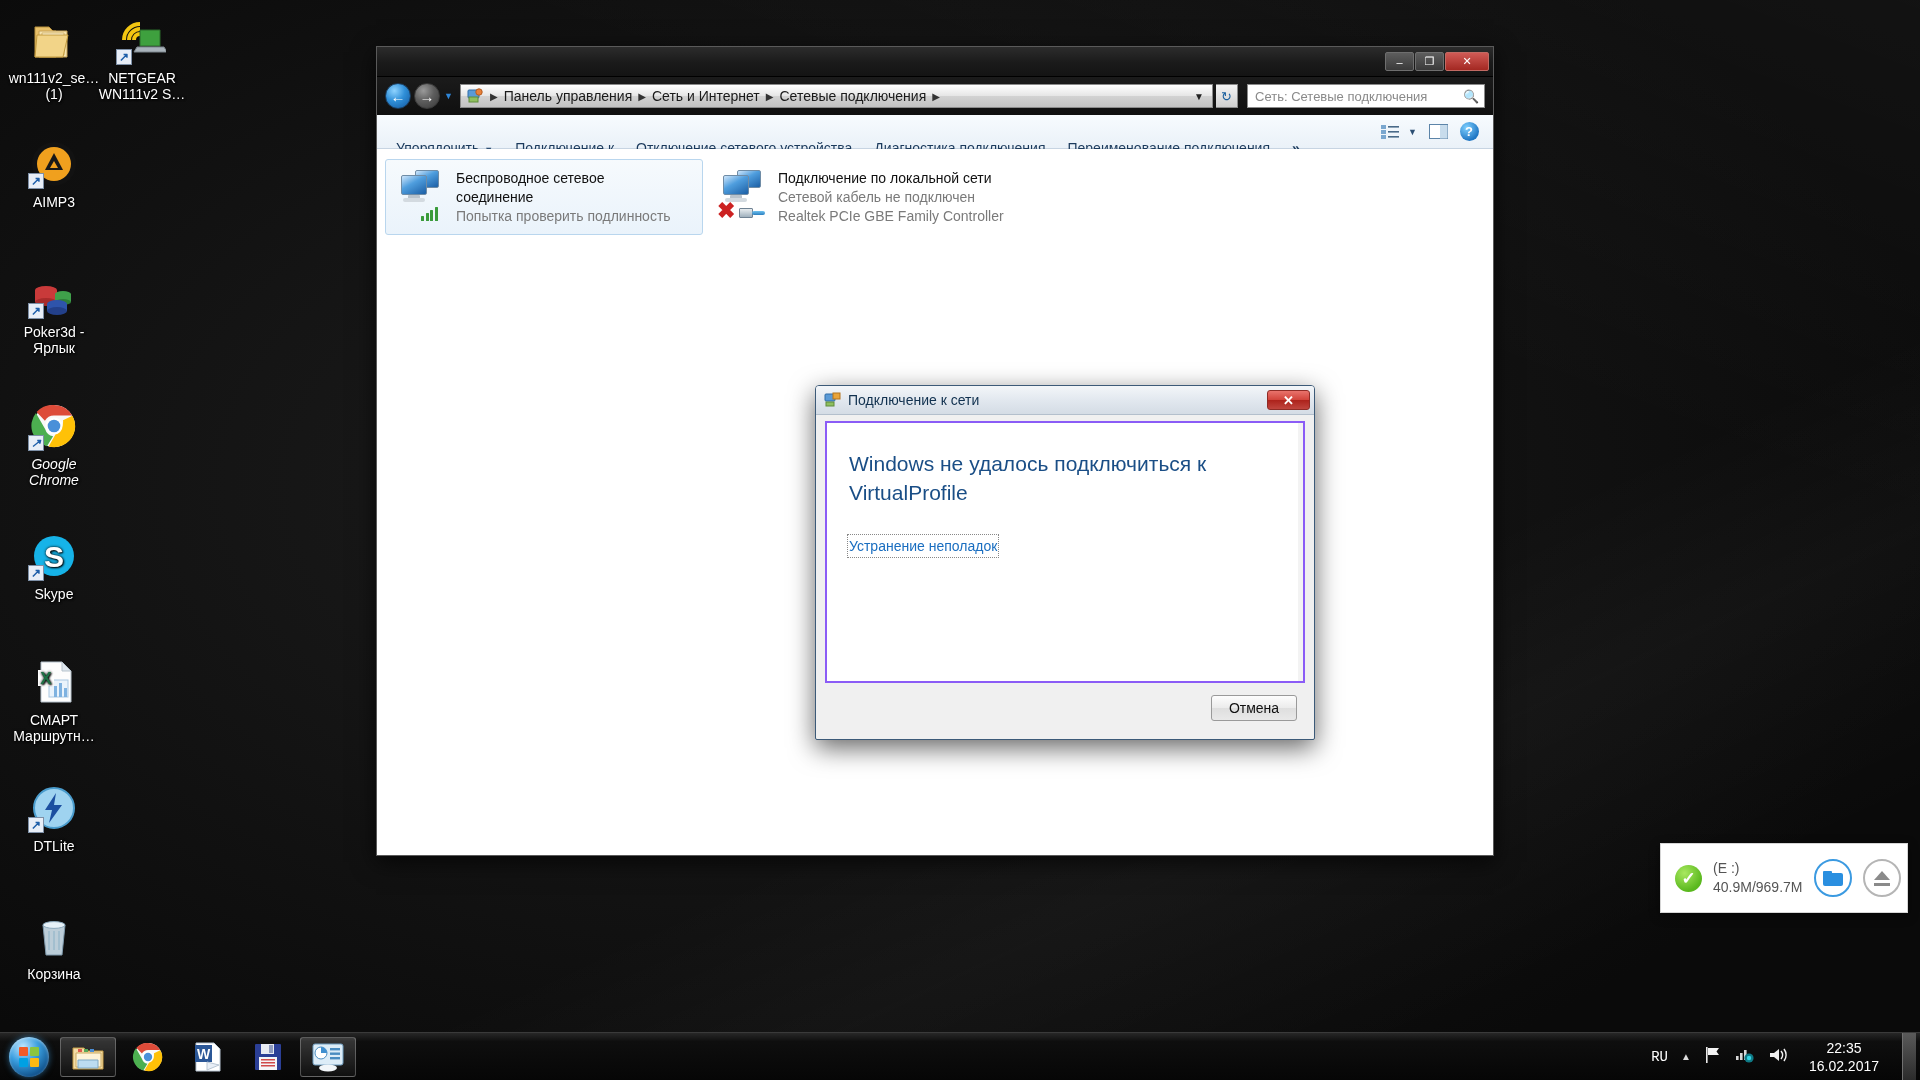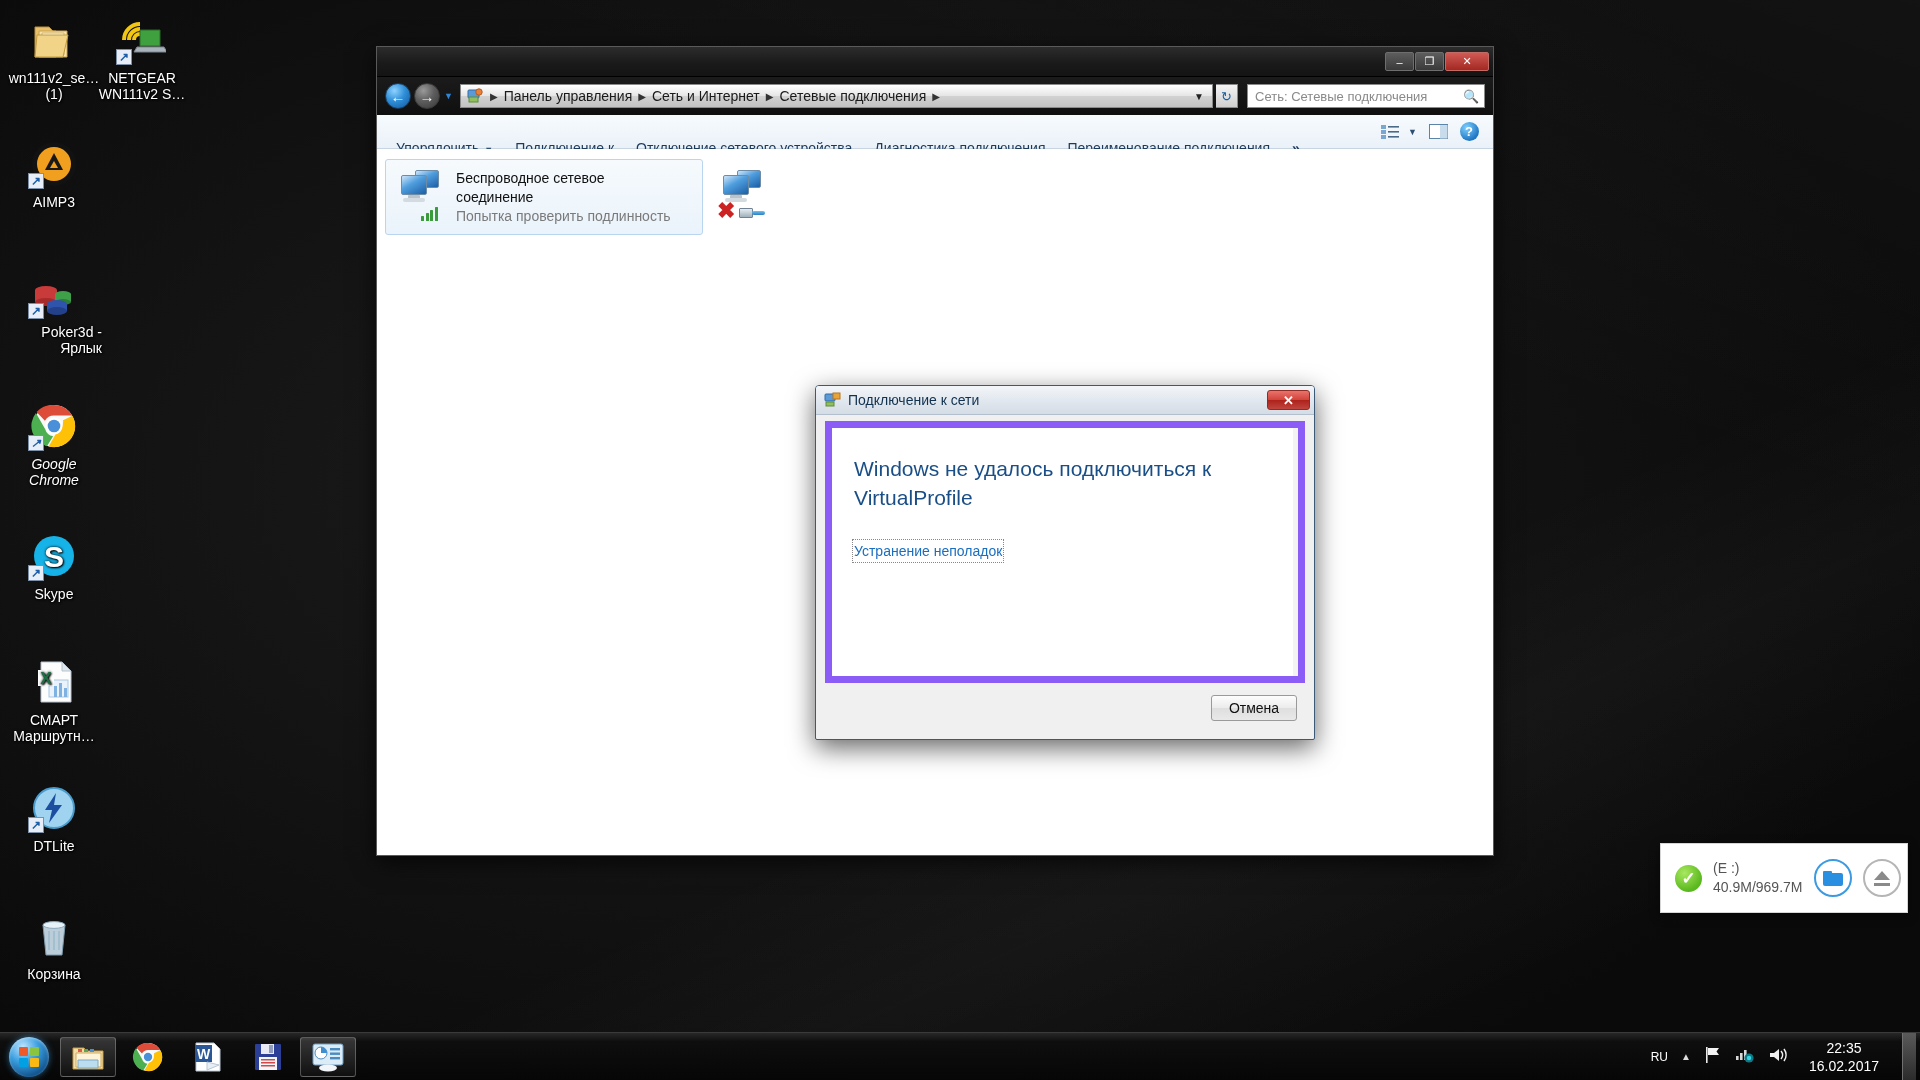--- a/index.html
+++ b/index.html
@@ -252,21 +252,21 @@
     margin-left: auto;
     width: 43px; height: 20px; border-radius: 3px;
     background: linear-gradient(180deg,#e9736c 0%,#d2453c 48%,#ad231c 52%,#c0453e 100%);
     border: 1px solid #8f2c26;
     color: #fff; font-size: 13px; font-weight: bold;
     display: flex; align-items: center; justify-content: center;
   }
   .dlg-body {
     flex: 1; margin: 6px 9px 0 9px;
     background: #fff;
-    border: 7px solid #8b5cf6;
+    border: 2px solid #8b5cf6;
     padding: 26px 22px 10px 22px;
     position: relative;
   }
   .dlg-heading {
     font-size: 21px; color: #1a4e86; line-height: 29px;
     font-weight: normal;
     max-width: 370px;
   }
   .dlg-link {
     display: inline-block;
@@ -379,21 +379,21 @@
   }
   .tb-item.active {
     background: linear-gradient(180deg, rgba(255,255,255,0.17), rgba(255,255,255,0.04));
     border: 1px solid rgba(255,255,255,0.26);
   }
   .tray {
     margin-left: auto; display: flex; align-items: center; gap: 13px;
     padding-right: 4px; height: 48px;
     color: #eee; font-size: 14px;
   }
-  .tray-lang { color: #fff; font-size: 12px; }
+  .tray-lang { color: #fff; font-size: 14px; font-family: Liberation Mono, monospace; }
   .tray-caret { color: #dcdcdc; font-size: 10px; }
   .clock {
     text-align: center; line-height: 18px; color: #fff; font-size: 14px;
     padding: 0 6px;
   }
   .show-desktop {
     width: 14px; height: 48px; margin-left: 4px;
     background: linear-gradient(180deg,#5a5a5a,#2a2a2a);
     border-left: 1px solid #707070;
   }
@@ -437,21 +437,21 @@
         <circle cx="24" cy="24" r="22" fill="#121212"></circle>
         <circle cx="24" cy="24" r="17" fill="#f0a01e"></circle>
         <path d="M24 13l9 17H15z" fill="#181818"></path>
         <path d="M24 21l4 7h-8z" fill="#f0a01e"></path>
       </svg>
       <span class="shortcut-arrow"></span>
     </div>
     <span class="label">AIMP3</span>
   </div>
 
-  <div class="desk-icon" style="position:absolute;left:0px;top:262px;text-align:right;">
+  <div class="desk-icon" style="position:absolute;left:0px;top:262px;">
     <div class="glyph">
       <svg width="48" height="48" viewBox="0 0 48 48">
         <ellipse cx="16" cy="20" rx="11" ry="4" fill="#c93a3a"></ellipse>
         <rect x="5" y="20" width="22" height="12" fill="#c93a3a"></rect>
         <ellipse cx="16" cy="32" rx="11" ry="4" fill="#a82b2b"></ellipse>
         <ellipse cx="33" cy="24" rx="8" ry="3" fill="#3fa04a"></ellipse>
         <rect x="25" y="24" width="16" height="8" fill="#3fa04a"></rect>
         <ellipse cx="33" cy="32" rx="8" ry="3" fill="#2f7d38"></ellipse>
         <ellipse cx="27" cy="34" rx="10" ry="4" fill="#2e54ab"></ellipse>
         <rect x="17" y="34" width="20" height="7" fill="#2e54ab"></rect>
@@ -631,20 +631,25 @@
           <div class="mon front"></div>
           <div class="mon-stand"></div>
           <div class="mon-base"></div>
         </div>
         <div class="plug">
           <div class="plug-body"></div>
             <div class="plug-cord"></div>
         </div>
         <div class="red-x">✖</div>
       </div>
+      <div class="conn-text">
+        <div class="name">Подключение по локальной сети</div>
+        <div class="sub">Сетевой кабель не подключен</div>
+        <div class="sub">Realtek PCIe GBE Family Controller</div>
+      </div>
     </div>
 
   </div>
 </div>
 
 <div class="dialog">
   <div class="dlg-title">
     <span class="dlg-ico">
       <svg width="17" height="17" viewBox="0 0 17 17">
         <rect x="1" y="2" width="10" height="7" rx="1" fill="#5a9ad6" stroke="#2f6da8"></rect>

